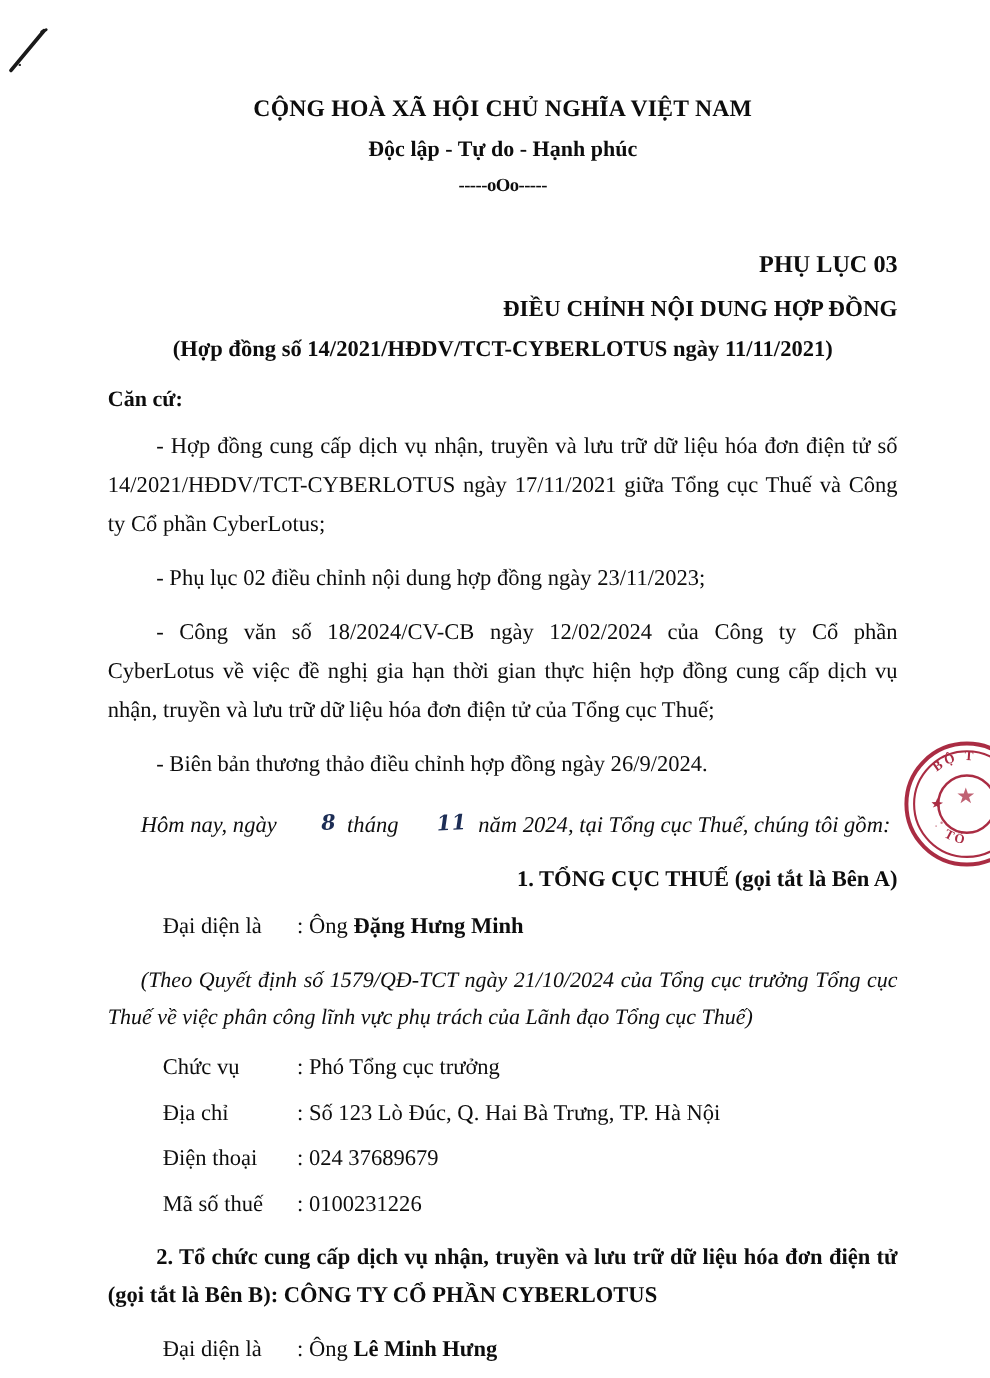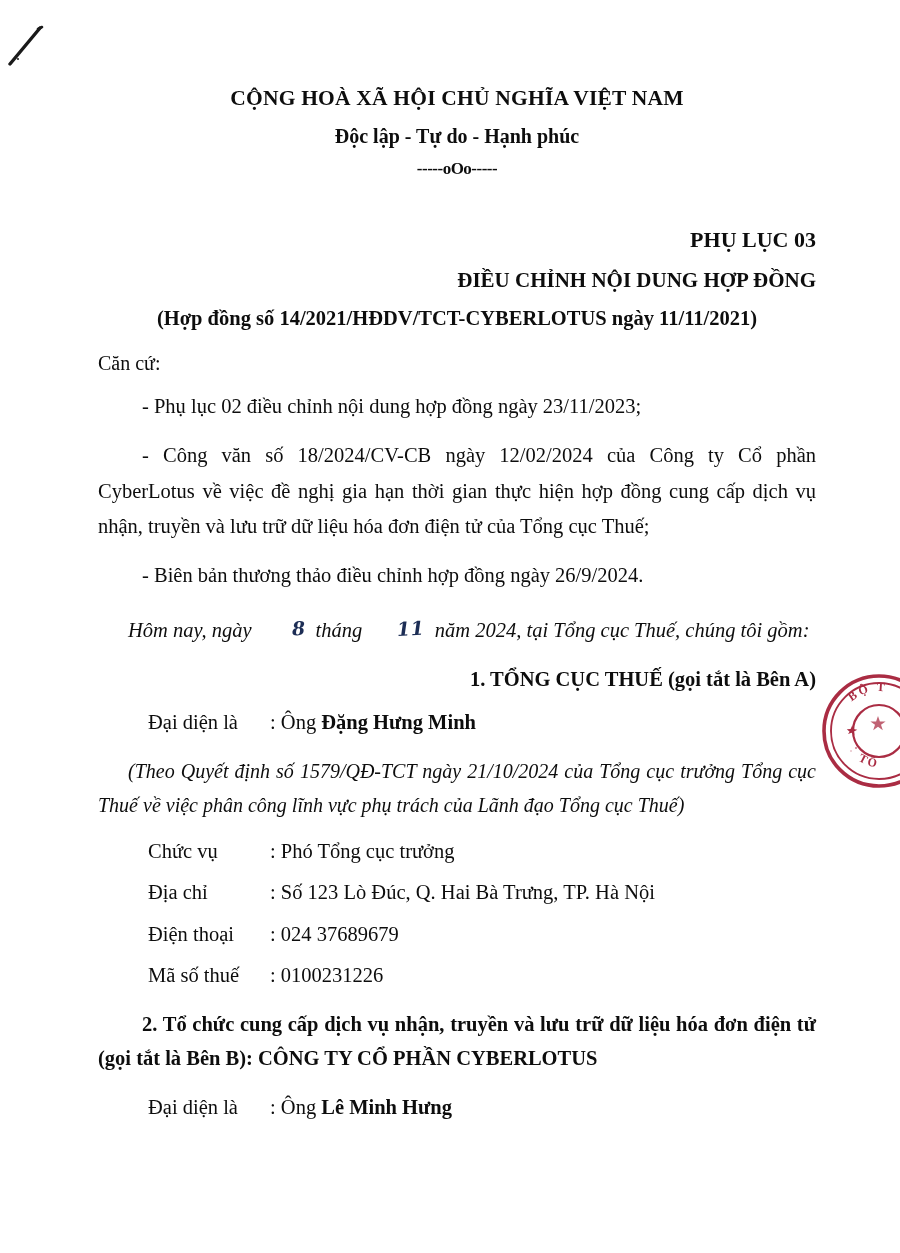--- a/index.html
+++ b/index.html
@@ -82,21 +82,21 @@
     margin-top: 15px;
   }
   .title-ref {
     text-align: center;
     font-weight: bold;
     font-size: 20.5px;
     margin-top: 14px;
   }
 
   .basis-label {
-    font-weight: normal;
+    font-weight: bold;
     font-size: 20px;
     margin-top: 22px;
   }
 
   p.body {
     font-size: 20.5px;
     line-height: 1.72;
     text-align: justify;
     text-justify: inter-word;
     text-indent: 44px;
@@ -210,20 +210,21 @@
     <div class="hdr-nation">CỘNG HOÀ XÃ HỘI CHỦ NGHĨA VIỆT NAM</div>
     <div class="hdr-motto">Độc lập - Tự do - Hạnh phúc</div>
     <div class="hdr-rule">-----oOo-----</div>
 
     <div class="title-main">PHỤ LỤC 03</div>
     <div class="title-sub">ĐIỀU CHỈNH NỘI DUNG HỢP ĐỒNG</div>
     <div class="title-ref">(Hợp đồng số 14/2021/HĐDV/TCT-CYBERLOTUS ngày 11/11/2021)</div>
 
     <div class="basis-label">Căn cứ:</div>
 
+    <p class="body">- Hợp đồng cung cấp dịch vụ nhận, truyền và lưu trữ dữ liệu hóa đơn điện tử số 14/2021/HĐDV/TCT-CYBERLOTUS ngày 17/11/2021 giữa Tổng cục Thuế và Công ty Cổ phần CyberLotus;</p>
     <p class="body">- Phụ lục 02 điều chỉnh nội dung hợp đồng ngày 23/11/2023;</p>
     <p class="body">- Công văn số 18/2024/CV-CB ngày 12/02/2024 của Công ty Cổ phần CyberLotus về việc đề nghị gia hạn thời gian thực hiện hợp đồng cung cấp dịch vụ nhận, truyền và lưu trữ dữ liệu hóa đơn điện tử của Tổng cục Thuế;</p>
     <p class="body">- Biên bản thương thảo điều chỉnh hợp đồng ngày 26/9/2024.</p>
 
     <p class="today">
       <span>Hôm nay, ngày</span>
       <span class="hand">8</span>
       <span>tháng</span><span class="hand">11</span>
       <span>năm 2024, tại Tổng cục Thuế, chúng tôi gồm:</span>
     </p>

